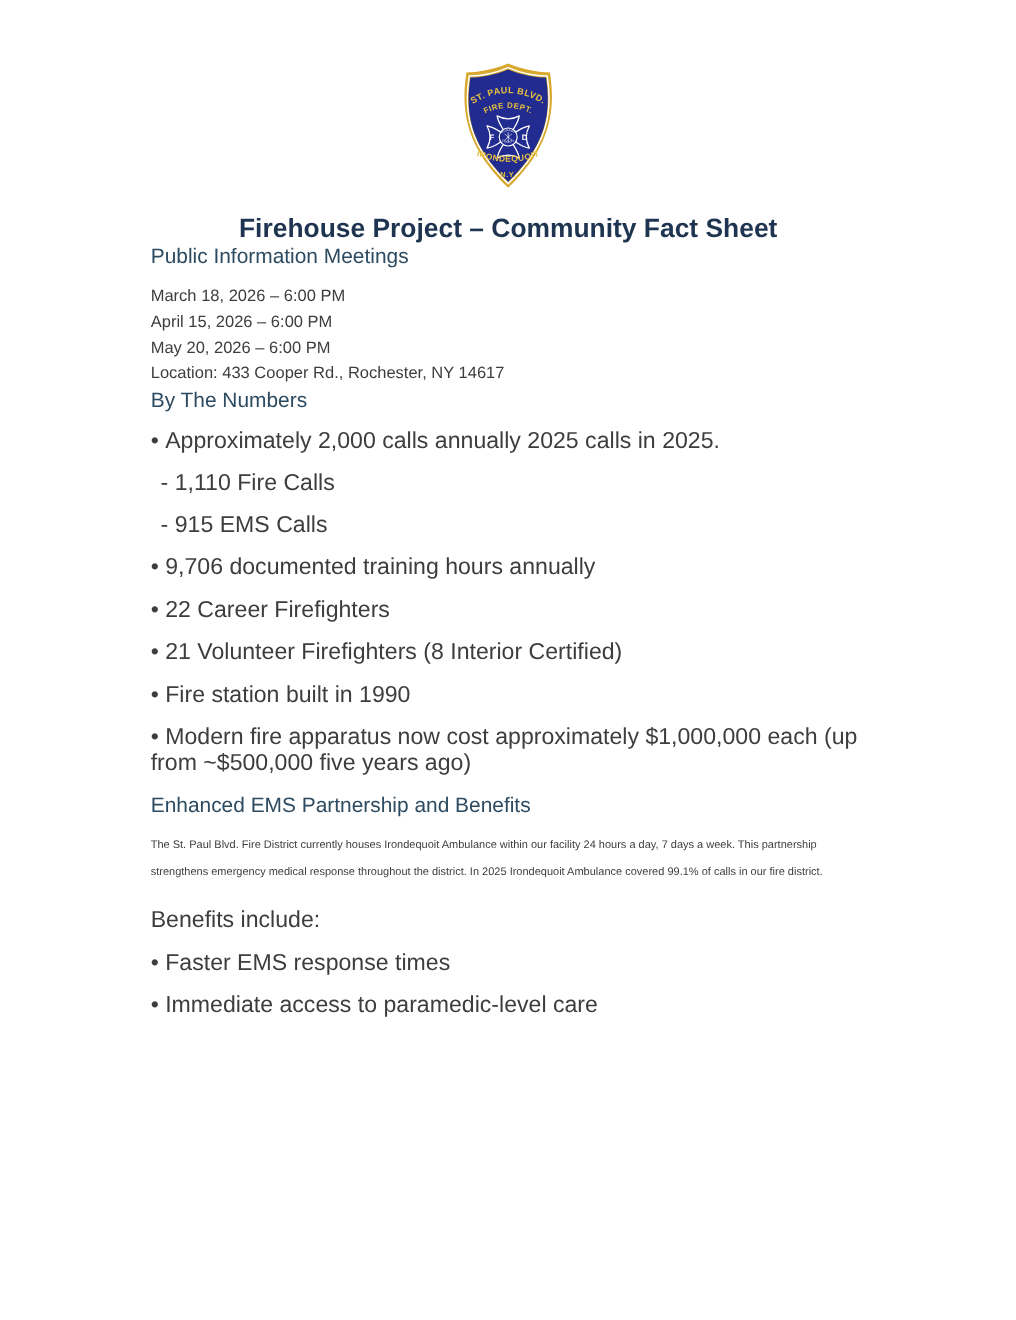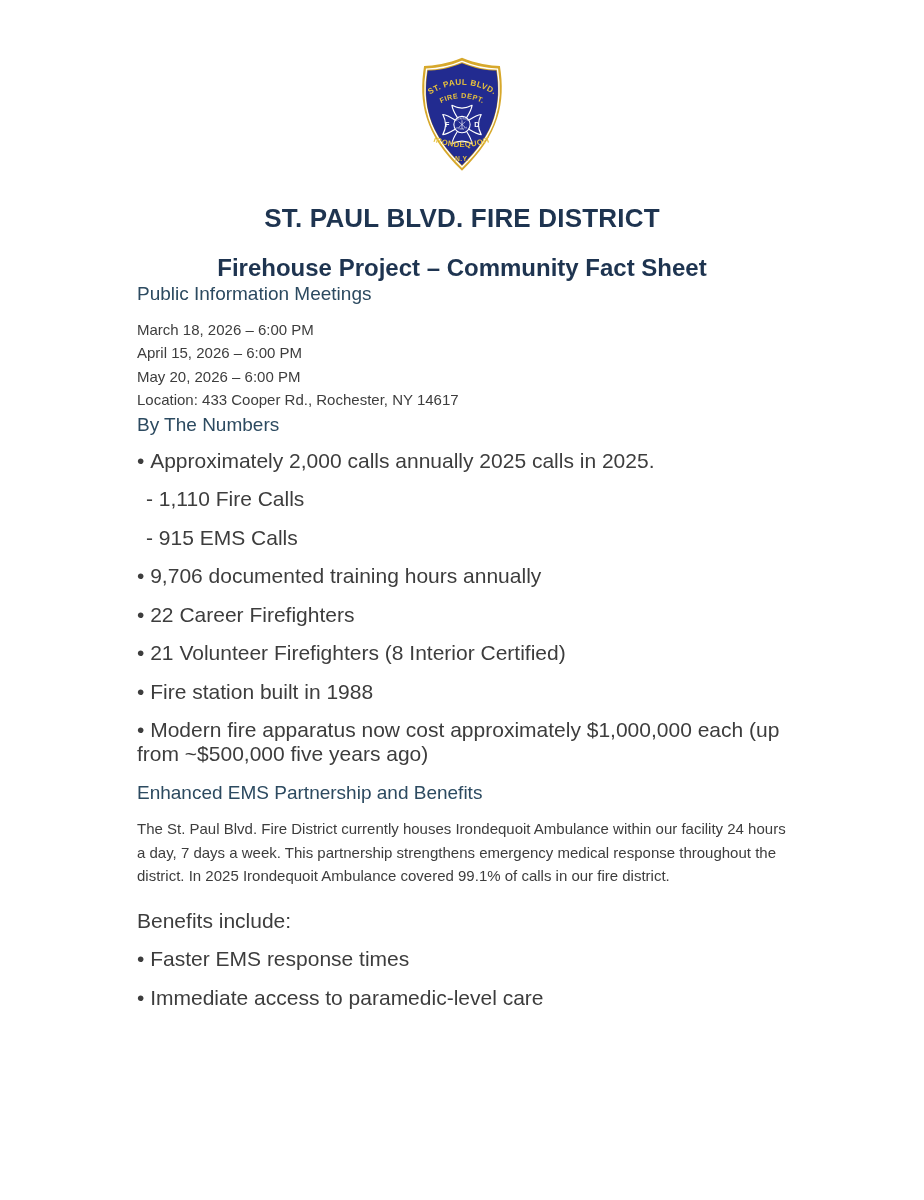--- a/index.html
+++ b/index.html
@@ -39,21 +39,21 @@
 
   p.bullet, p.subitem, p.plain {
     font-size: 21px; line-height: 23.5px; color: #3d3d3d;
     margin: 0 0 15px 0;
   }
   p.bullet::before { content: "\2022\00a0"; }
   p.subitem { padding-left: 9px; }
   p.subitem::before { content: "-\00a0"; }
 
   .para {
-    font-size: 15px; line-height: 23.5px; color: #3d3d3d;
+    font-size: 10px; line-height: 23.5px; color: #3d3d3d;
     margin: 0 0 21px 0;
   }
   .benefits-label { margin-bottom: 22px; }
 </style>
 </head>
 <body>
 
 <div class="page">
 
   <div class="badge-wrap">
@@ -100,39 +100,38 @@
         <textPath href="#arcCircBot" startOffset="50%" text-anchor="middle">COUNTY</textPath>
       </text>
 
       <text font-size="16" font-weight="bold" fill="#e8c23c" letter-spacing="1">
         <textPath href="#arcBottom1" startOffset="50%" text-anchor="middle">IRONDEQUOIT</textPath>
       </text>
       <text x="100" y="222" font-size="14" font-weight="bold" fill="#e8c23c" letter-spacing="1" text-anchor="middle">N.Y.</text>
     </svg>
   </div>
 
-  <h1 class="title">ST. PAUL BLVD. FIRE DISTRICT</h1>
   <div class="subtitle">Firehouse Project – Community Fact Sheet</div>
 
   <div class="content">
 
     <h2 class="sec sec-meetings">Public Information Meetings</h2>
     <div class="line">March 18, 2026 – 6:00 PM</div>
     <div class="line">April 15, 2026 – 6:00 PM</div>
     <div class="line">May 20, 2026 – 6:00 PM</div>
     <div class="line">Location: 433 Cooper Rd., Rochester, NY 14617</div>
 
     <h2 class="sec sec-numbers">By The Numbers</h2>
     <p class="bullet">Approximately 2,000 calls annually 2025 calls in 2025.</p>
     <p class="subitem">1,110 Fire Calls</p>
     <p class="subitem">915 EMS Calls</p>
     <p class="bullet">9,706 documented training hours annually</p>
     <p class="bullet">22 Career Firefighters</p>
     <p class="bullet">21 Volunteer Firefighters (8 Interior Certified)</p>
-    <p class="bullet">Fire station built in 1988</p>
+    <p class="bullet">Fire station built in 1990</p>
     <p class="bullet">Modern fire apparatus now cost approximately $1,000,000 each (up from ~$500,000 five years ago)</p>
 
     <h2 class="sec sec-ems">Enhanced EMS Partnership and Benefits</h2>
     <p class="para">The St. Paul Blvd. Fire District currently houses Irondequoit Ambulance within our facility 24 hours a day, 7 days a week. This partnership strengthens emergency medical response throughout the district. In 2025 Irondequoit Ambulance covered 99.1% of calls in our fire district.</p>
     <p class="plain benefits-label">Benefits include:</p>
     <p class="bullet">Faster EMS response times</p>
     <p class="bullet">Immediate access to paramedic-level care</p>
 
   </div>
 </div>

